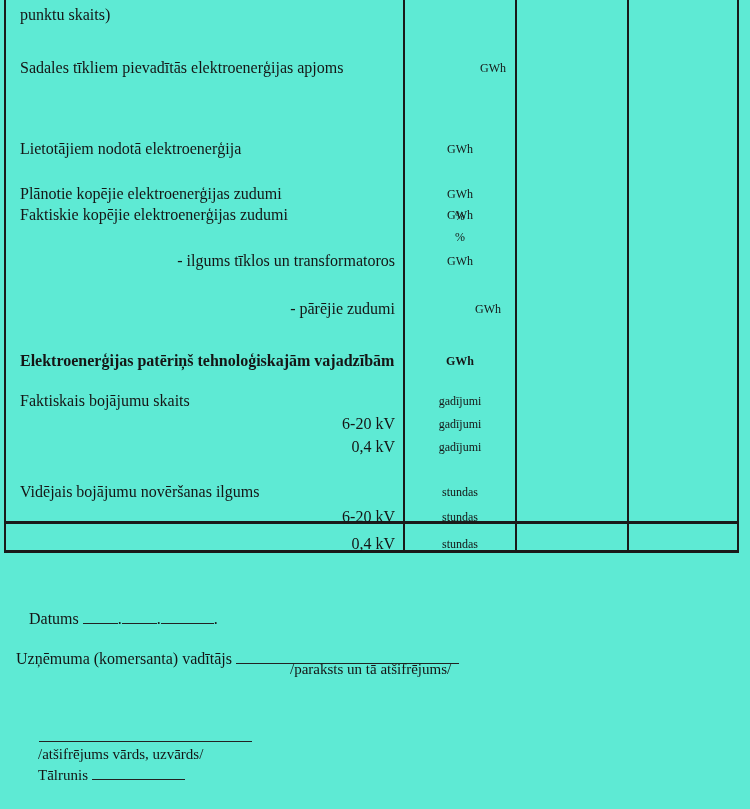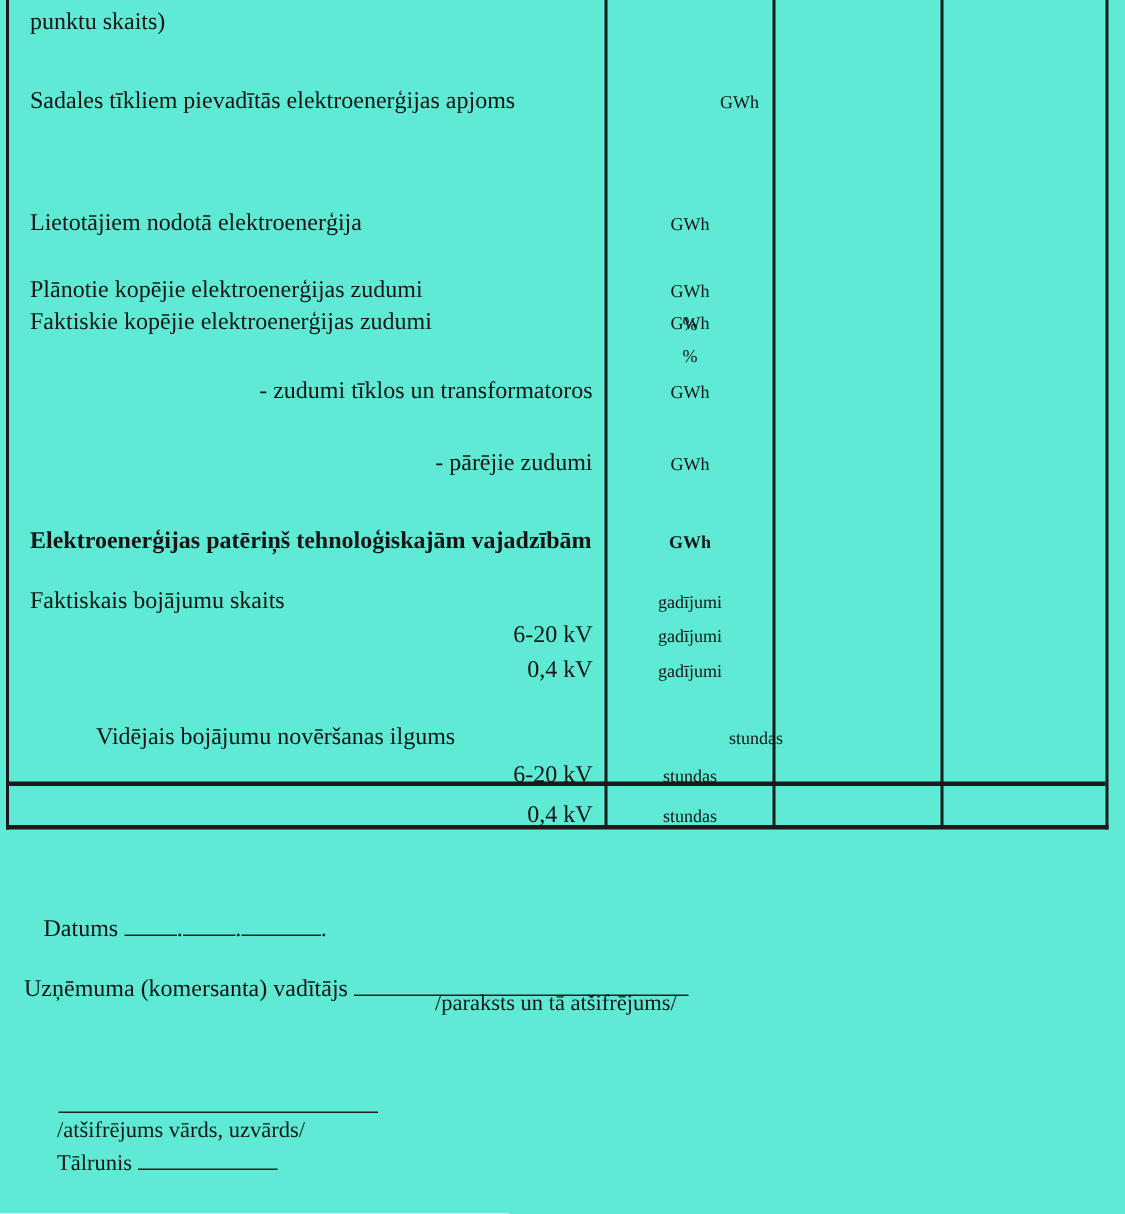--- a/index.html
+++ b/index.html
@@ -61,26 +61,26 @@
           </div>
         </div>
         <div class="trow" style="top: 205px;">
           <div class="cell-label">Faktiskie kopējie elektroenerģijas zudumi</div>
           <div class="cell-unit">
             <span class="unit-line">GWh</span>
             <span class="unit-line">%</span>
           </div>
         </div>
         <div class="trow" style="top: 251px;">
-          <div class="cell-label right">- zudumi tīklos un transformatoros</div>
+          <div class="cell-label right">- ilgums tīklos un transformatoros</div>
           <div class="cell-unit">
             <span class="unit-line">GWh</span>
           </div>
         </div>
-        <div class="trow" style="top: 299px;">
+        <div class="trow" style="top: 299px; gap: 28px;">
           <div class="cell-label right">- pārējie zudumi</div>
           <div class="cell-unit">
             <span class="unit-line">GWh</span>
           </div>
         </div>
         <div class="trow" style="top: 351px; font-weight: bold;">
           <div class="cell-label">Elektroenerģijas patēriņš tehnoloģiskajām vajadzībām</div>
           <div class="cell-unit">
             <span class="unit-line">GWh</span>
           </div>
@@ -96,21 +96,21 @@
           <div class="cell-unit">
             <span class="unit-line">gadījumi</span>
           </div>
         </div>
         <div class="trow" style="top: 437px;">
           <div class="cell-label right">0,4 kV</div>
           <div class="cell-unit">
             <span class="unit-line">gadījumi</span>
           </div>
         </div>
-        <div class="trow" style="top: 482px; margin-left: 44px;">
+        <div class="trow" style="top: 482px;">
           <div class="cell-label">Vidējais bojājumu novēršanas ilgums</div>
           <div class="cell-unit">
             <span class="unit-line">stundas</span>
           </div>
         </div>
         <div class="trow" style="top: 507px;">
           <div class="cell-label right">6-20 kV</div>
           <div class="cell-unit">
             <span class="unit-line">stundas</span>
           </div>

